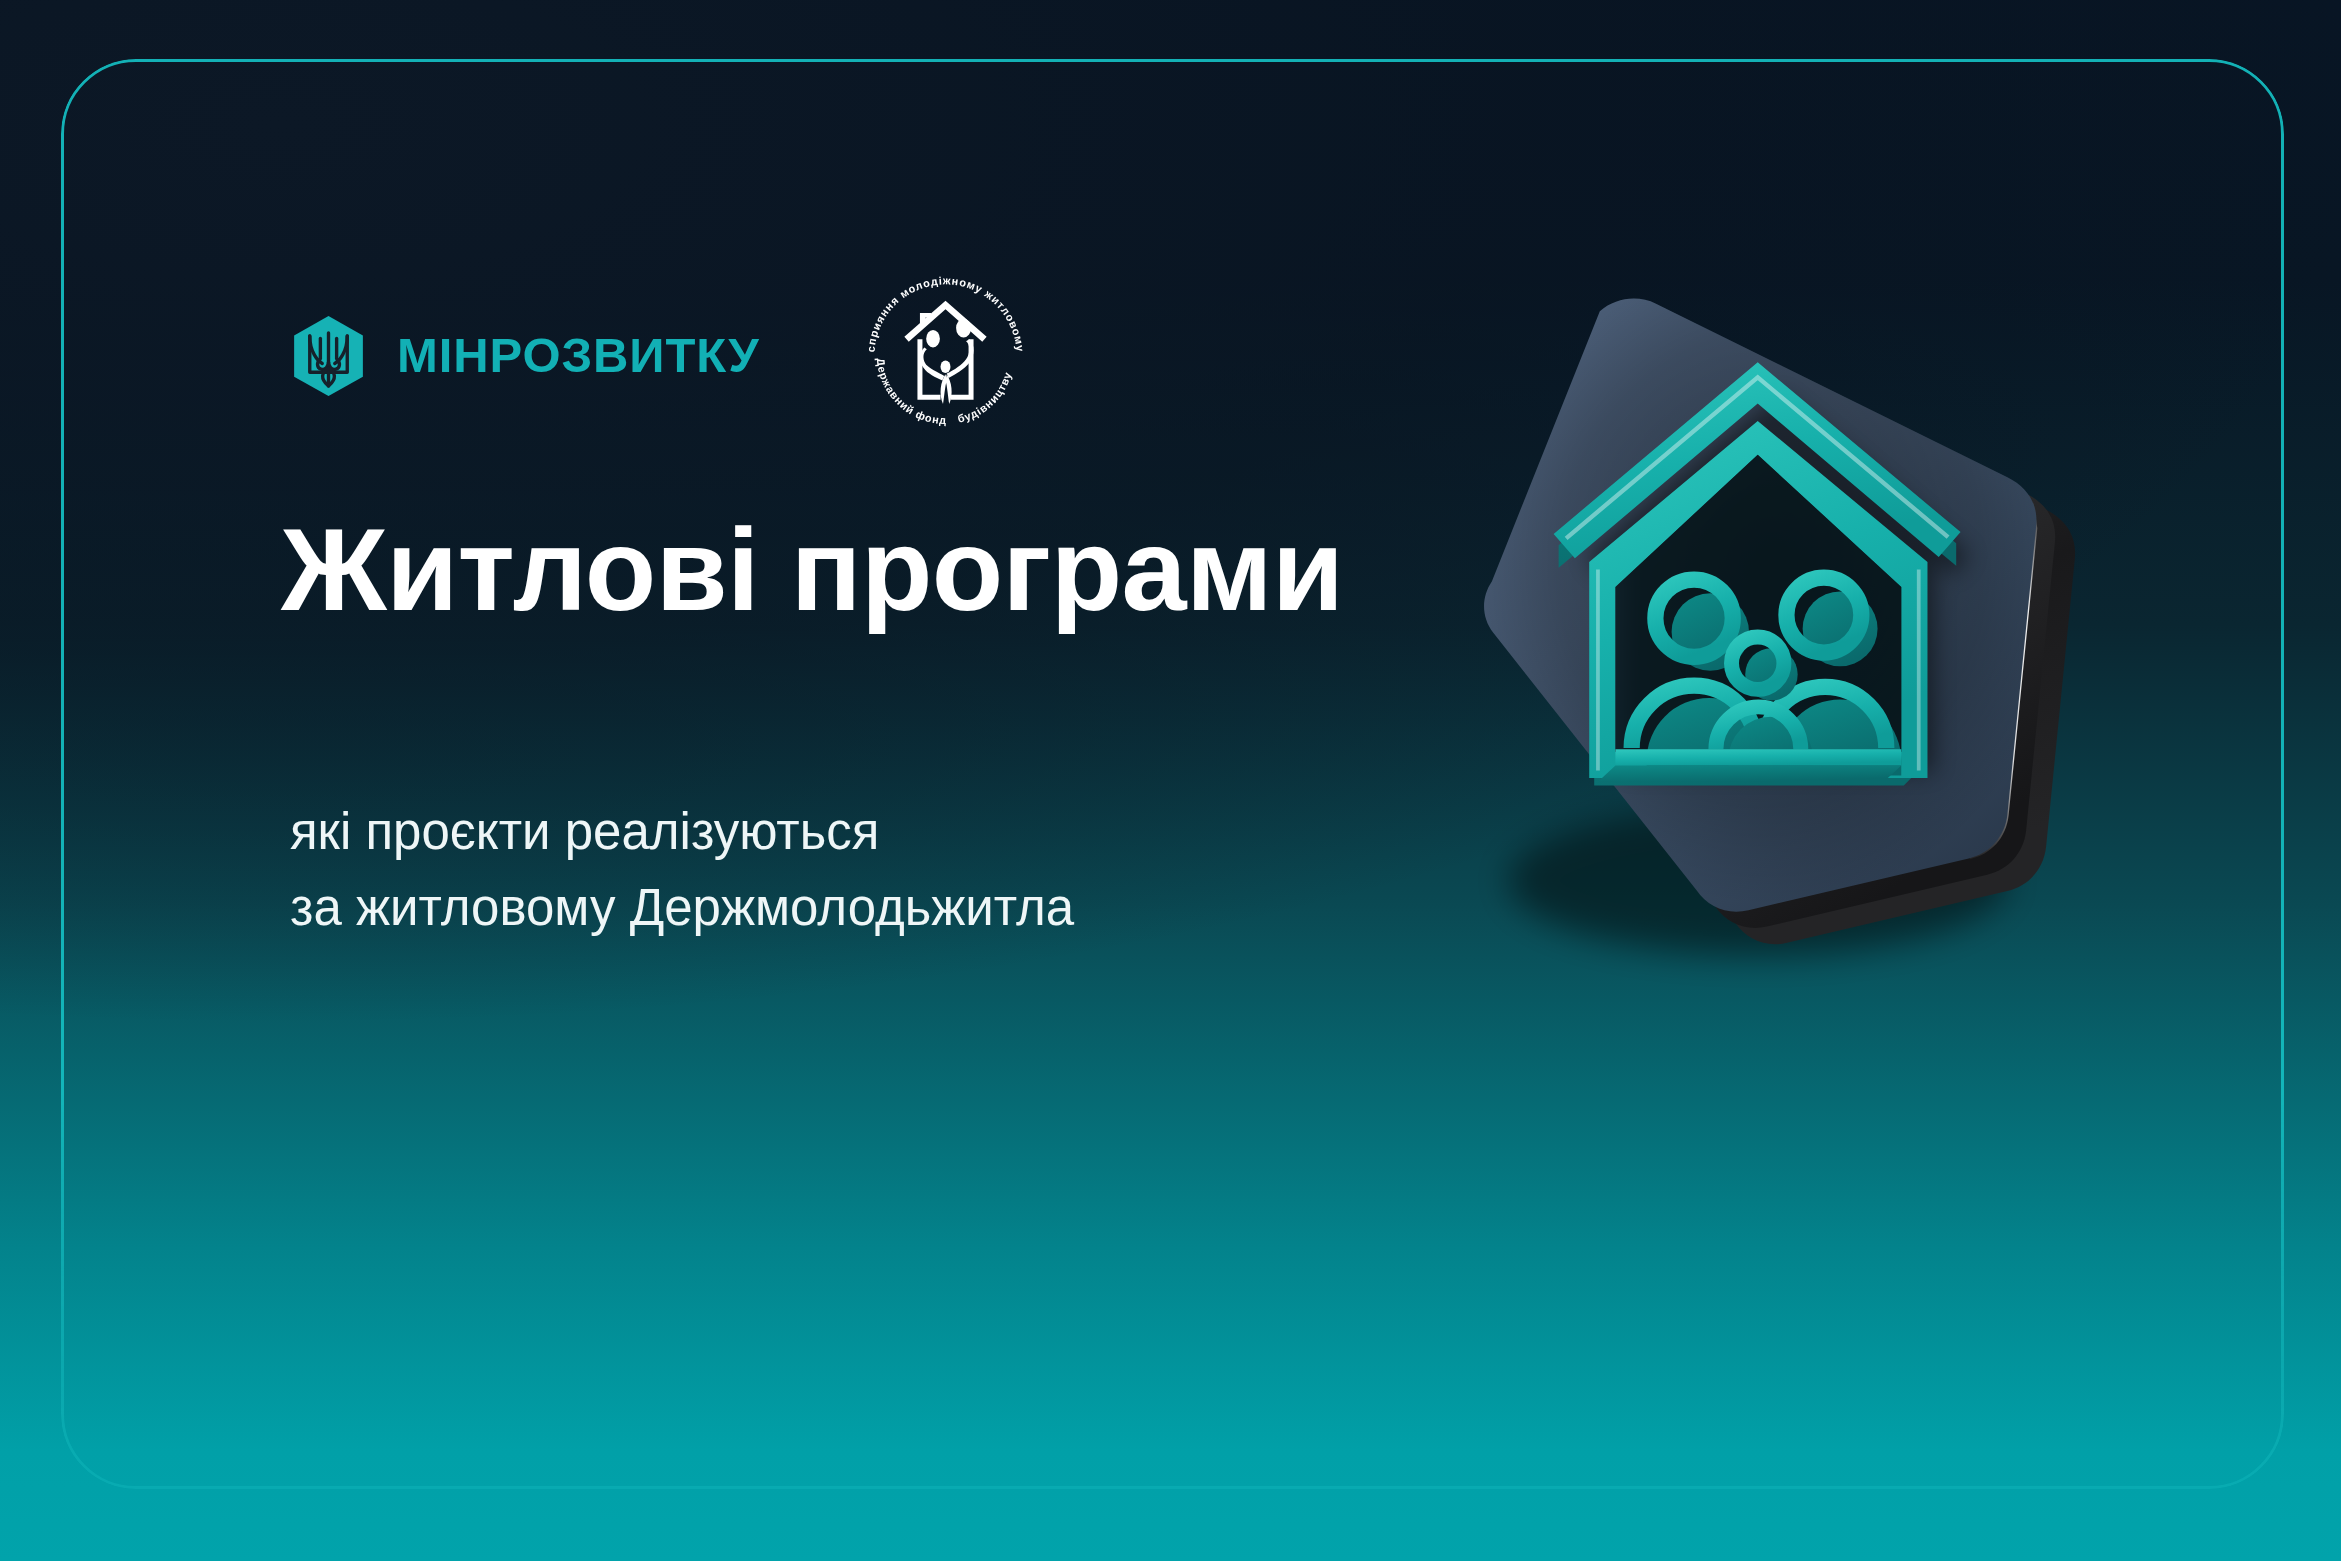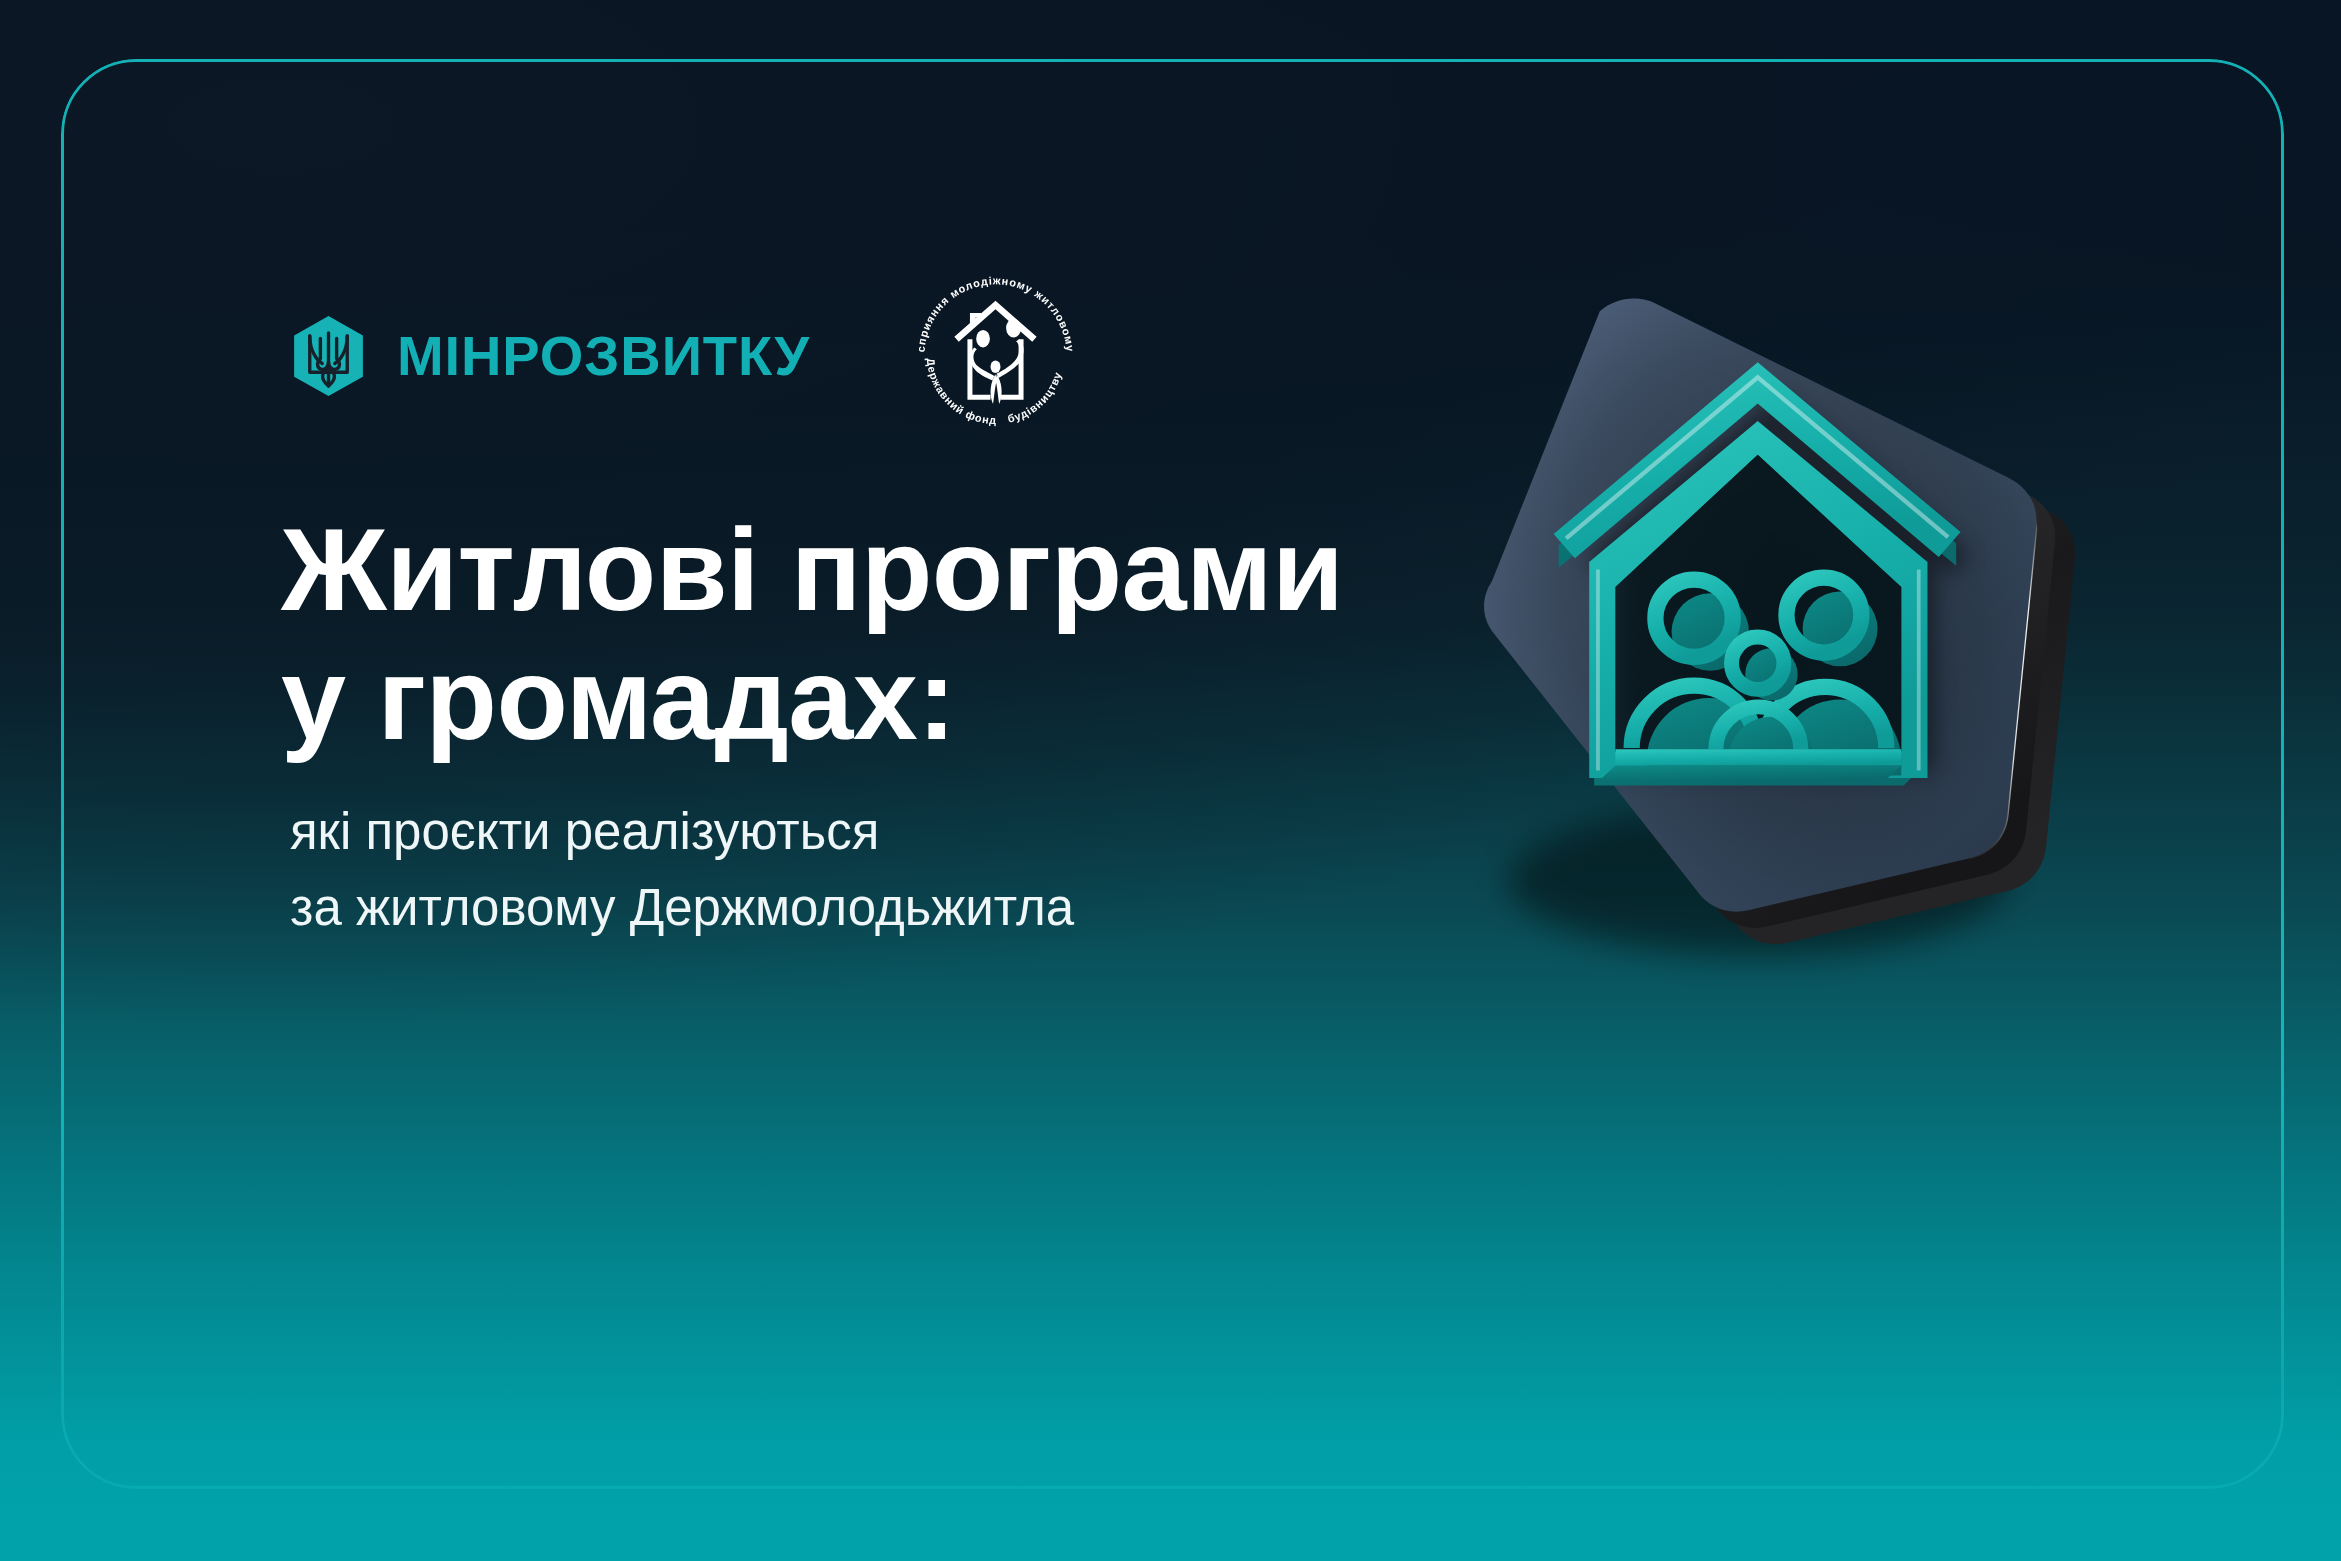--- a/index.html
+++ b/index.html
@@ -34,21 +34,21 @@
             mask-image:linear-gradient(180deg,rgba(0,0,0,1) 0%,rgba(0,0,0,1) 72%,rgba(0,0,0,.55) 92%,rgba(0,0,0,.42) 100%);
   }
 
   
   #logo-row{position:absolute;left:294px;top:262px;display:flex;align-items:center;}
   #minrozvytku-logo{display:flex;align-items:center;}
   #trident-hex{width:69px;height:80px;display:block;}
   #ministry-wordmark{
     margin-left:34px;
     color:#12b0b5;
-    font-size:56px;
+    font-size:49px;
     font-weight:700;
     letter-spacing:0.9px;
     line-height:1;
     white-space:nowrap;
     text-align:right;
   }
   #fund-logo{margin-left:92px;display:block;}
 
   
   #headline-block{position:absolute;left:281px;top:506px;width:1155px;}
@@ -146,21 +146,20 @@
                  L152 179 C164 173, 177 165, 183 156 C190 146, 190 133, 183 127 Z" fill="#ffffff"></path>
 
         <path d="M150 180 C142 192, 139 212, 146 228 C148 217, 149 200, 152 190 Z" fill="#ffffff"></path>
         <path d="M152 180 C160 192, 163 212, 156 228 C154 217, 153 200, 150 190 Z" fill="#ffffff"></path>
       </g>
     </svg>
   </div>
 
   <div id="headline-block">
     <div class="headline">Житлові програми</div>
-    <div class="headline">у громадах:</div>
   </div>
 
   <div id="subtitle-block">
     <div class="subtitle">які проєкти реалізуються</div>
     <div class="subtitle">за житловому Держмолодьжитла</div>
   </div>
 
   <div id="hex-badge">
     <svg viewBox="0 0 1140 1120">
       <defs>

